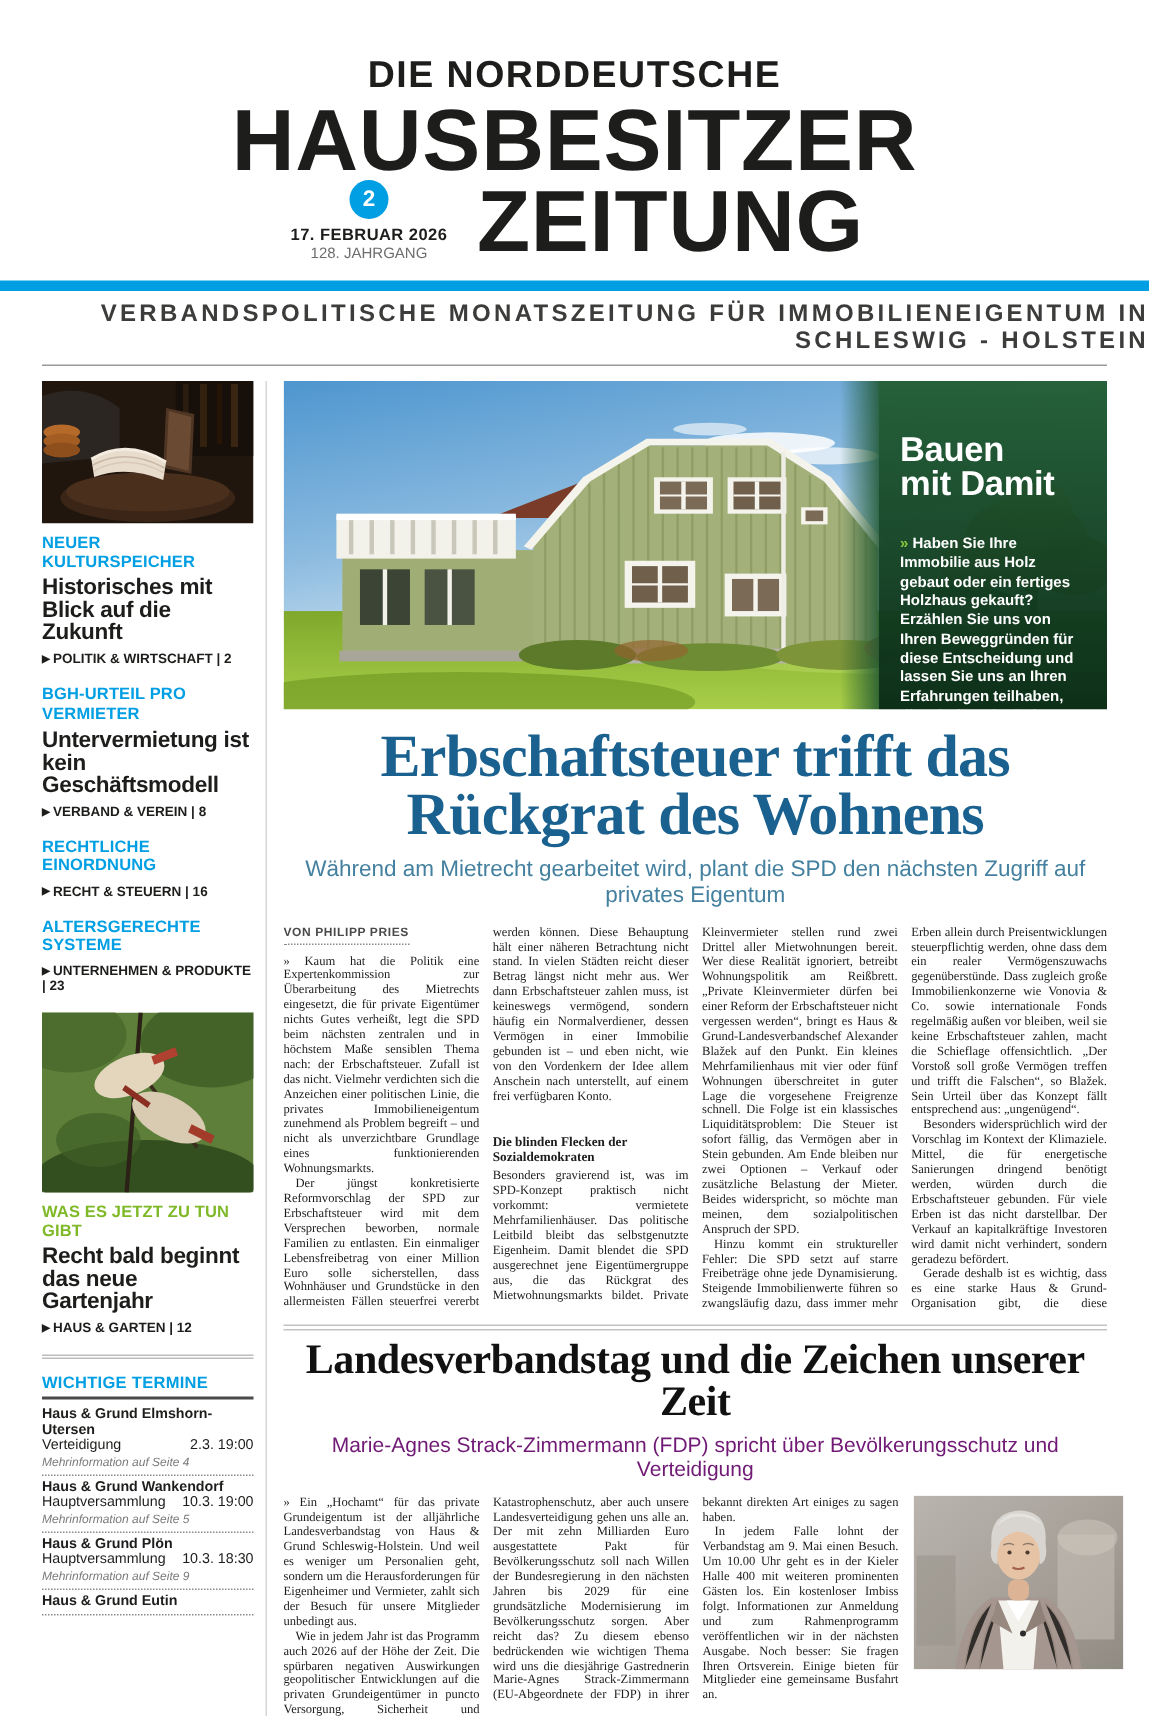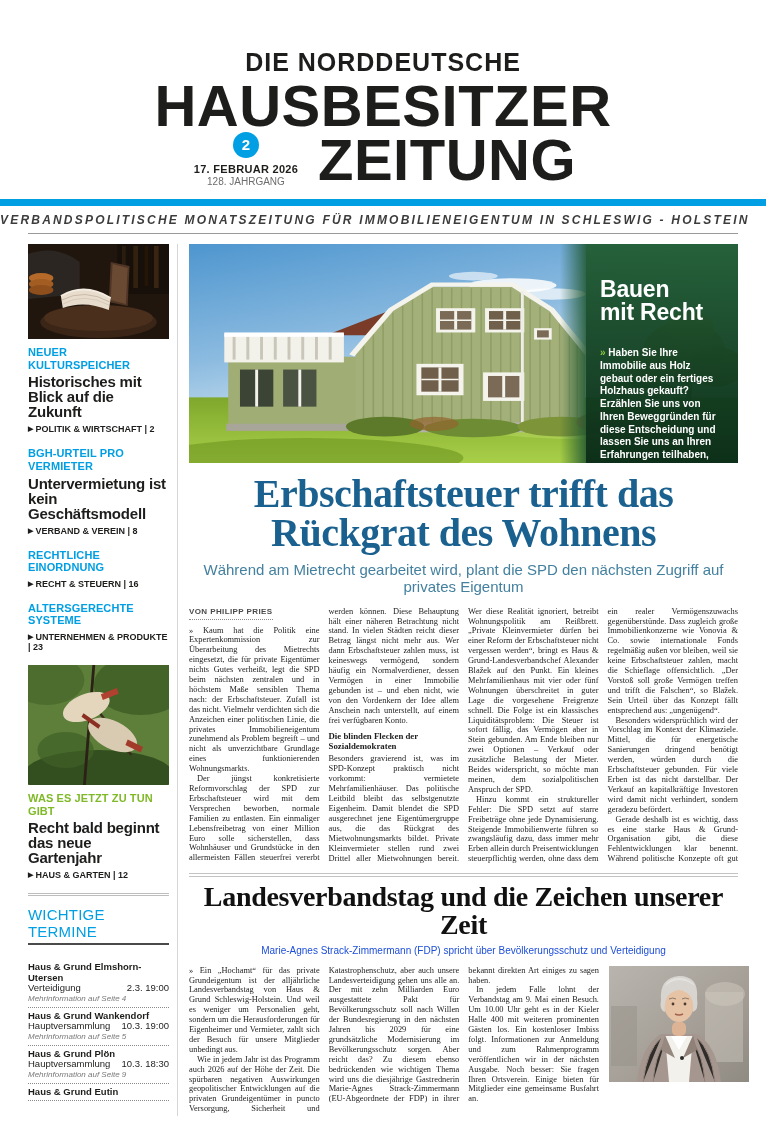--- a/index.html
+++ b/index.html
@@ -3,56 +3,56 @@
 <meta charset="utf-8">
 <style>
   * { margin:0; padding:0; box-sizing:border-box; }
   html,body { background:#e9e9e9; }
   .page {
     position:relative; width:766px; height:1144px; margin:0 auto;
     background:#ffffff; overflow:hidden;
     font-family:"Liberation Sans", sans-serif; color:#1d1d1b;
   }
   
-  .masthead { text-align:center; padding-top:50px; line-height:1; }
+  .masthead { text-align:center; padding-top:38px; line-height:1; }
   .mast-topline { font-size:25px; font-weight:bold; letter-spacing:1px; color:#1d1d1b; }
   .mast-line1 { font-size:58px; font-weight:bold; letter-spacing:0.5px; margin-top:2px; }
   .mast-row { display:flex; justify-content:center; align-items:flex-end; gap:16px; margin-top:-4px; }
   .issue-block { width:112px; text-align:center; padding-bottom:2px; }
   .issue-badge { width:26px; height:26px; border-radius:50%; background:#009fe3; color:#fff;
     font-size:15px; font-weight:bold; line-height:26px; text-align:center; margin:0 auto 6px auto; }
   .issue-date { font-size:11px; font-weight:bold; letter-spacing:0.3px; }
   .issue-vol { font-size:10px; color:#6d6d6d; margin-top:2px; }
   .mast-line2 { font-size:58px; font-weight:bold; letter-spacing:0.5px; }
   .logo-block { width:110px; text-align:center; padding-bottom:0; margin-bottom:-6px; }
   .logo-house { display:block; margin:0 auto 2px auto; }
   .logo-name { font-size:14px; font-weight:bold; white-space:nowrap; }
   .logo-mark { font-size:8px; vertical-align:super; }
   .logo-tagline { font-size:6.5px; color:#009fe3; font-weight:bold; margin-top:1px; letter-spacing:0.2px; }
   .cyan-bar { height:7px; background:#009fe3; margin-top:10px; }
-  .subtitle-row { text-align:left; font-size:12px; font-weight:600; letter-spacing:2.2px;
-    color:#3c3c3b; padding:7px 0 6px 0;font-style:italic; }
+  .subtitle-row { text-align:right; font-size:16px; font-weight:600; letter-spacing:2.2px;
+    color:#3c3c3b; padding:7px 0 6px 0; }
   .top-rule { border:none; border-top:1px solid #9a9a9a; margin:0 28px; }
 
   
   .content { display:flex; padding:10px 28px 0 28px; gap:11px; }
   .sidebar { width:150px; flex:0 0 150px; border-right:1px solid #d6d6d6; padding-right:8px; }
   .main { flex:1; min-width:0; }
 
   
   .side-photo { width:100%; display:block; margin-bottom:7px; }
   .teaser { margin-bottom:13px; }
   .teaser-kicker { font-size:11px; font-weight:bold; color:#009fe3; line-height:1.15; letter-spacing:0.1px; }
   .teaser-kicker.green { color:#7fb927; }
   .teaser-title { font-size:15px; font-weight:bold; line-height:1.0; margin-top:3px; letter-spacing:-0.2px; }
   .teaser-ref { font-size:9px; font-weight:bold; margin-top:5px; color:#1d1d1b; }
   .tri { font-size:7px; color:#1d1d1b; vertical-align:1px; margin-right:2px; }
   .double-rule { border-top:1px solid #bdbdbd; border-bottom:1px solid #bdbdbd; height:3px; margin:4px 0 10px 0; }
-  .side-heading { font-size:15px; font-weight:normal; color:#009fe3; letter-spacing:0.2px;
-    border-bottom:2px solid #4a4a4a; padding-bottom:3px; margin-bottom:14px; }
+  .side-heading { font-size:11px; font-weight:bold; color:#009fe3; letter-spacing:0.2px;
+    border-bottom:2px solid #4a4a4a; padding-bottom:3px; margin-bottom:2px; }
   .termin { border-bottom:1px dotted #8a8a8a; padding:3px 0 3px 0; }
   .termin-org { font-size:9.5px; font-weight:bold; line-height:1.1; }
   .termin-row { display:flex; justify-content:space-between; font-size:9.5px; line-height:1.15; }
   .termin-when { white-space:nowrap; }
   .termin-info { font-size:8px; font-style:italic; color:#7a7a7a; line-height:1.2; }
 
   
   .hero { position:relative; width:100%; height:219px; overflow:hidden; }
   .hero svg { display:block; width:100%; height:100%; }
   .greenbox { position:absolute; top:0; right:0; bottom:0; width:152px;
@@ -71,27 +71,27 @@
   .subheadline { font-size:15px; color:#44809f; text-align:center; margin-top:8px; }
   .body-cols { margin-top:12px; height:258px; overflow:hidden;
     column-count:4; column-gap:9px; column-fill:auto;
     font-family:"Liberation Serif", serif; font-size:8.4px; line-height:9.9px;
     text-align:justify; hyphens:auto; color:#1c1c1c; }
   .byline { font-family:"Liberation Sans", sans-serif; font-size:8px; font-weight:bold;
     color:#4a4a4a; letter-spacing:0.4px; display:inline-block;
     border-bottom:1px dotted #8a8a8a; padding-bottom:2px; margin-bottom:6px; }
   .body-cols p { margin:0; text-indent:8px; }
   .body-cols p.lead { text-indent:0; }
-  .crosshead { font-weight:bold; font-size:8.8px; line-height:10px; margin:6px 0 3px 0; text-align:left; }
+  .crosshead { font-weight:bold; font-size:8.8px; line-height:10px; margin:21px 0 3px 0; text-align:left; }
   .article-divider { border-top:1px solid #c3c3c3; border-bottom:1px solid #c3c3c3; height:4px; margin:8px 0 6px 0; }
 
   
   .headline2 { font-family:"Liberation Serif", serif; font-weight:bold; color:#111;
     font-size:28px; line-height:1; text-align:center; letter-spacing:-0.3px; }
-  .subheadline2 { font-size:10px; color:#1d4ed8; text-align:center; margin-top:6px; }
+  .subheadline2 { font-size:14px; color:#701a75; text-align:center; margin-top:6px; }
   .second-body { display:flex; gap:10px; margin-top:10px; }
   .second-cols { width:410px; flex:0 0 410px; height:150px; overflow:hidden;
     column-count:3; column-gap:9px; column-fill:auto;
     font-family:"Liberation Serif", serif; font-size:8.4px; line-height:9.9px;
     text-align:justify; hyphens:auto; color:#1c1c1c; }
   .second-cols p { margin:0; text-indent:8px; }
   .second-cols p.lead { text-indent:0; }
   .portrait { width:140px; height:116px; flex:0 0 140px; overflow:hidden; }
   .portrait svg { display:block; width:100%; height:100%; }
 </style>
@@ -341,21 +341,21 @@
           <path d="M510,200 L486,168 M511,190 L534,160" stroke="#5a4226" stroke-width="3"></path>
           <circle cx="505" cy="150" r="42" fill="#b07a31" opacity="0.9"></circle>
           <circle cx="472" cy="170" r="26" fill="#c08a3c" opacity="0.9"></circle>
           <circle cx="538" cy="172" r="28" fill="#9a6a28" opacity="0.9"></circle>
           <circle cx="512" cy="118" r="24" fill="#c3953f" opacity="0.85"></circle>
         </svg>
 
         <div class="greenbox">
           <div class="gb-title">
             <div>Bauen</div>
-            <div>mit Recht</div>
+            <div>mit Damit</div>
           </div>
           <div class="gb-para"><span class="gb-mark">»</span> <span>Haben Sie Ihre Immobilie aus Holz gebaut oder ein fertiges Holzhaus gekauft? Erzählen Sie uns von Ihren Beweggründen für diese Entscheidung und lassen Sie uns an Ihren Erfahrungen teilhaben, die wir dann im Rahmen einer Reportage in unserer nächsten Ausgabe von </span><span class="gb-highlight">„Mein Haus &amp; Grund“</span><span> an unsere Leserinnen und Leser weitergeben möchten.</span></div>
 
         </div>
       </figure>
 
       <article>
         <h1 class="headline">Erbschaftsteuer trifft das Rückgrat des Wohnens</h1>
         <div class="subheadline">Während am Mietrecht gearbeitet wird, plant die SPD den nächsten Zugriff auf privates Eigentum</div>
         <section class="body-cols">

